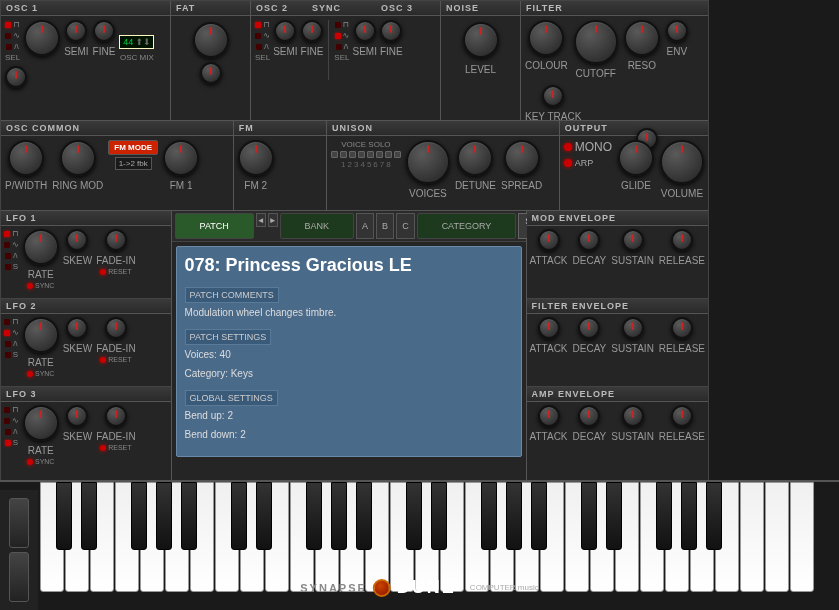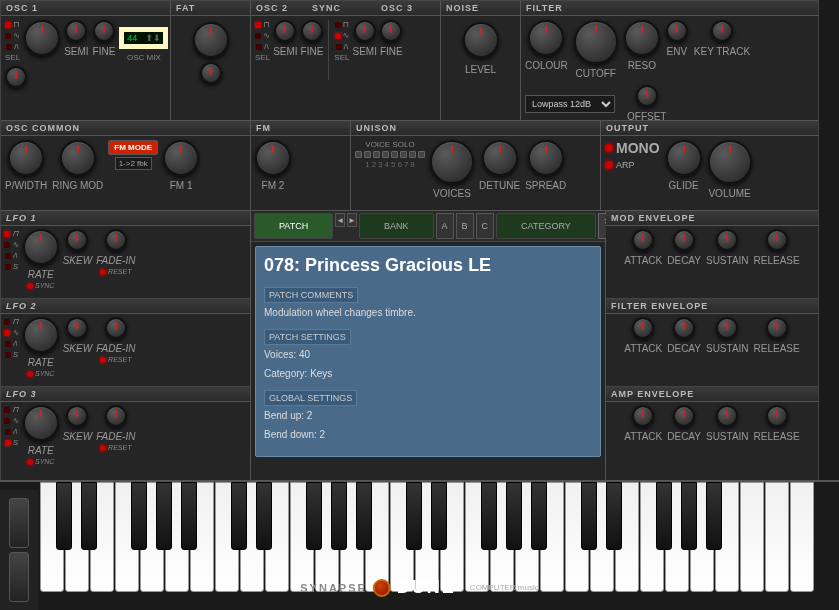--- a/index.html
+++ b/index.html
@@ -7,21 +7,21 @@
       width: 839px;
       height: 610px;
       background: #1a1a1a;
       font-family: Arial, sans-serif;
       overflow: hidden;
       user-select: none;
     }
 
     
     .synth-body {
-      width: 819px;
+      width: 709px;
       height: 480px;
       background: linear-gradient(180deg, #2a2a2a 0%, #1e1e1e 100%);
       border: 1px solid #444;
       position: relative;
     }
 
     .section-header {
       background: linear-gradient(180deg, #3a3a3a, #2a2a2a);
       padding: 2px 5px;
       font-size: 9px;
@@ -177,21 +177,20 @@
 
     .envelope-panel {
       flex: 1;
       background: #252525;
     }
 
     
     .lfo-section {
       height: 88px;
       border-bottom: 1px solid #444;
-      font-style: italic;
     }
 
     
     .display-tabs {
       display: flex;
       background: #333;
       border-bottom: 1px solid #555;
     }
 
     .display-tab {
@@ -485,21 +484,21 @@
         </div>
         <div class="col-flex">
           <div class="knob knob-sm"></div>
           <span class="knob-label">SEMI</span>
         </div>
         <div class="col-flex">
           <div class="knob knob-sm"></div>
           <span class="knob-label">FINE</span>
         </div>
         <div class="col-flex" style="margin-top:auto;">
-          <div style="background:#001500; border:5px solid #fef9c3; padding:1px 3px; font-size:9px; color:#00cc44; display:flex; align-items:center; gap:8px;">
+          <div style="background:#001500; border:1px solid #fef9c3; padding:1px 3px; font-size:9px; color:#00cc44; display:flex; align-items:center; gap:2px;">
             <span>44</span>
             <span style="color:#666;">⬆⬇</span>
           </div>
           <span style="font-size:8px;color:#888;margin-top:2px;">OSC MIX</span>
         </div>
       </div>
       <div style="padding:0 4px 2px;">
         <div class="knob knob-sm" style="margin:0 auto;"></div>
       </div>
     </div>
@@ -703,21 +702,21 @@
     </div>
 
     <div class="output-section">
       <div class="section-header">
         <span>OUTPUT</span>
       </div>
       <div style="display:flex; padding:4px; gap:6px; align-items:flex-start;">
         <div style="display:flex; flex-direction:column; gap:4px;">
           <div style="display:flex; align-items:center; gap:3px;">
             <div class="led"></div>
-            <span style="font-size:14px;color:#aaa;font-weight:bold;">MONO</span>
+            <span style="font-size:12px;color:#aaa;">MONO</span>
           </div>
           <div style="display:flex; align-items:center; gap:3px;">
             <div class="led"></div>
             <span style="font-size:9px;color:#aaa;">ARP</span>
           </div>
         </div>
         <div class="col-flex">
           <div class="knob knob-lg"></div>
           <span class="knob-label">GLIDE</span>
         </div>

